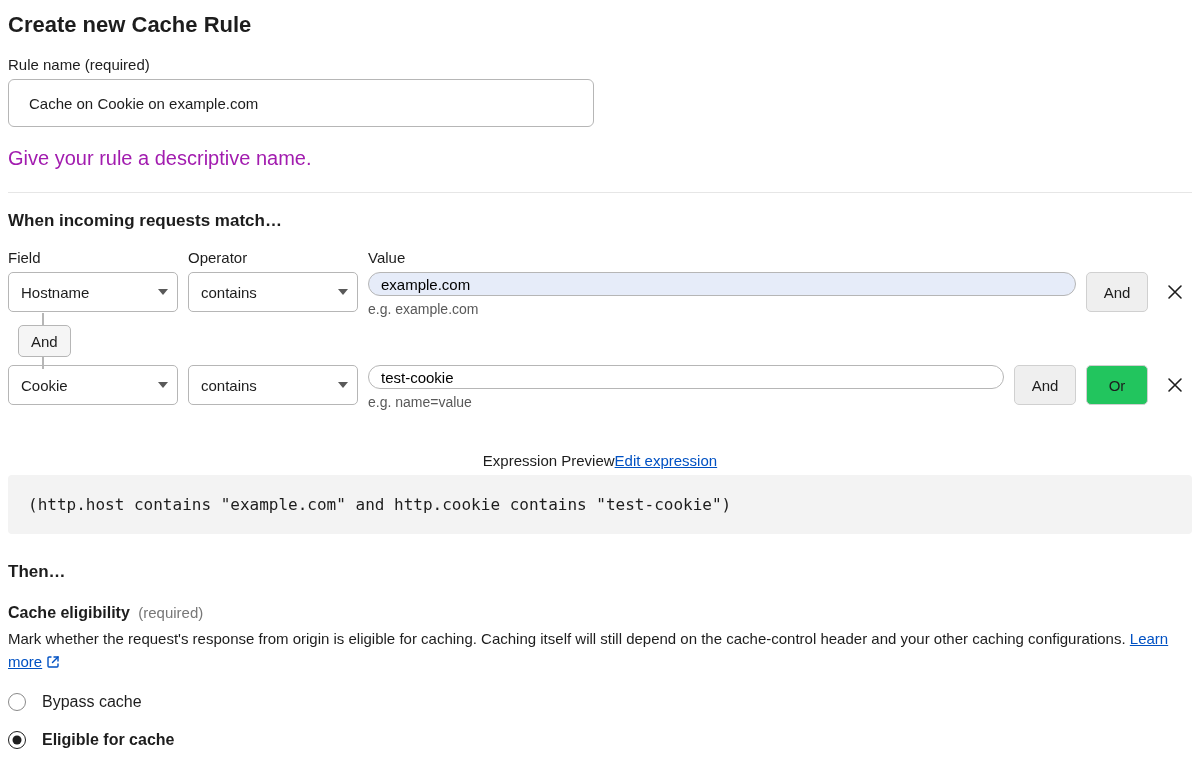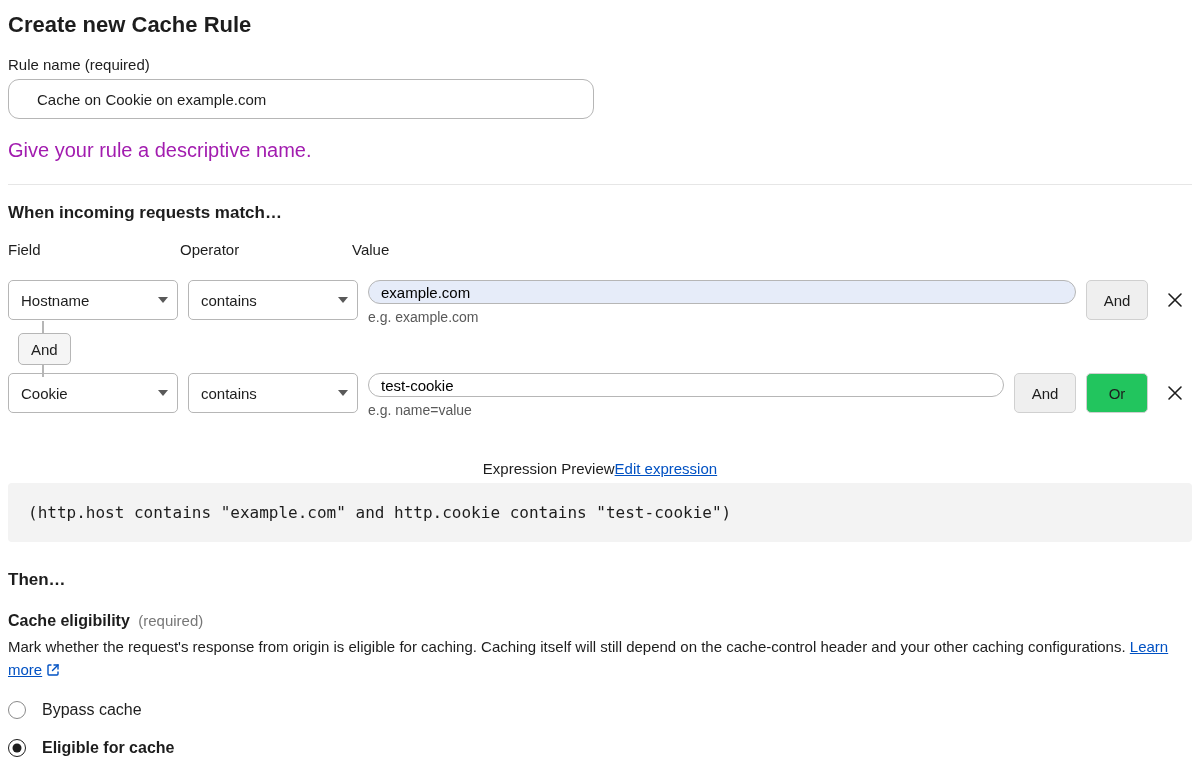--- a/index.html
+++ b/index.html
@@ -17,24 +17,24 @@
     font-weight: 700;
     margin: 4px 0 18px 0;
   }
   .label {
     font-size: 15px;
     color: #1d1d1d;
     margin-bottom: 6px;
   }
   input[type="text"].text-input {
     width: 586px;
-    height: 40px;
-    padding: 0 28px;
+    height: 48px;
+    padding: 0 20px;
     border: 1px solid #b6b6b6;
-    border-radius: 11px;
+    border-radius: 6px;
     font-size: 15px;
     color: #1d1d1d;
     background: #fff;
   }
   .sub {
     font-size: 20px;
     color: #a21caf;
     margin-top: 20px;
   }
   .divider {
@@ -43,22 +43,22 @@
     margin: 22px 0 18px 0;
   }
   h2.section-title {
     font-size: 17px;
     font-weight: 700;
     margin: 0 0 18px 0;
   }
   .match-headers {
     display: grid;
     grid-template-columns: 170px 170px 1fr;
-    column-gap: 2px;
-    margin-bottom: 22px;
+    column-gap: 10px;
+    margin-bottom: 6px;
   }
   .match-headers div { font-size: 15px; color: #1d1d1d; }
 
   .match-row {
     display: flex;
     align-items: flex-start;
     column-gap: 10px;
   }
   .select-wrap {
     position: relative;

